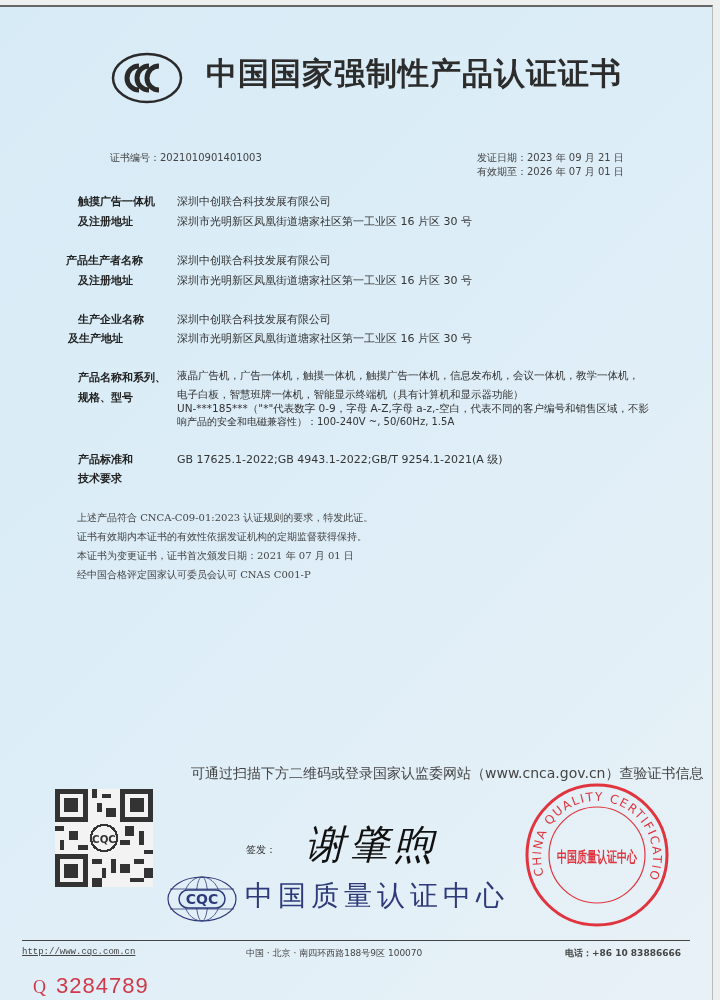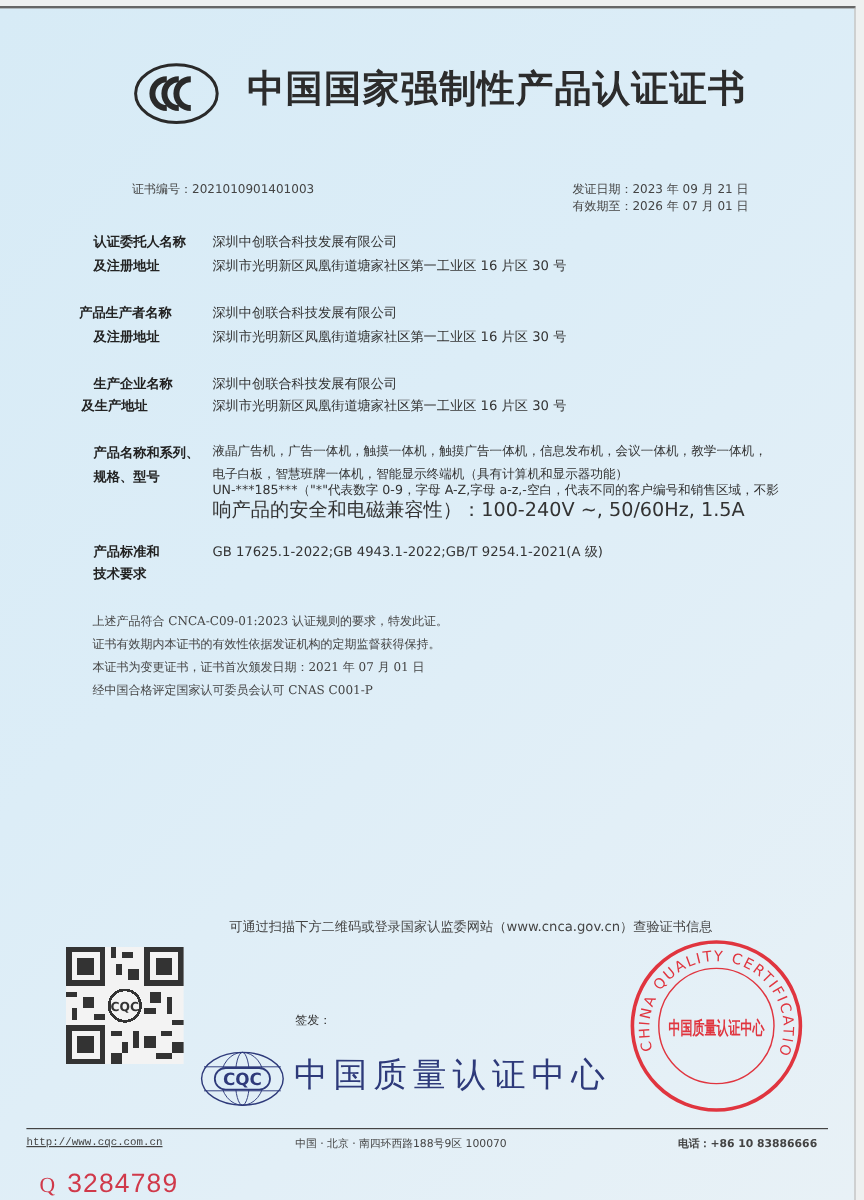--- a/index.html
+++ b/index.html
@@ -16,21 +16,21 @@
     border-right:1px solid #bbb;
   }
   .abs { position:absolute; }
   
   .ccc-logo { left:111px; top:45px; width:72px; height:52px; }
   .title { left:206px; top:46px; font-size:31px; font-weight:bold; color:#2c2c2c; letter-spacing:1px; font-family:"DejaVu Sans", sans-serif; }
   .meta { font-size:10px; color:#444; font-family:"DejaVu Sans", sans-serif; }
   .row-label { font-size:11px; font-weight:bold; color:#222; }
   .row-value { font-size:11px; color:#333; }
   .para { font-size:10px; color:#444; font-family:"DejaVu Serif", serif;text-align:center; }
-  .note { font-size:11px; color:#444; }
+  .note { font-size:14px; color:#444; }
   .divider { left:22px; top:933px; width:668px; height:1px; background:#444; }
   .footer { font-size:9px; color:#444; font-family:"Liberation Mono", monospace; }
   .serial { left:33px; top:966px; color:#d0394a; font-family:"Liberation Sans", sans-serif; }
   .serial .q { font-family:"Liberation Serif", serif; font-size:18px; margin-right:10px; }
   .serial .num { font-size:22px; letter-spacing:1px; }
   .qr { left:55px; top:782px; width:98px; height:98px; }
   .sign-label { left:246px; top:836px; font-size:10px; color:#333; font-family:"DejaVu Serif", serif; }
   .signature { left:305px; top:810px; font-size:40px; color:#111; font-family:"DejaVu Serif", serif; font-style:italic; letter-spacing:4px; }
   .cqc-logo { left:165px; top:868px; width:75px; height:48px; }
   .cqc-name { left:245px; top:870px; font-size:28px; color:#2e3a7a; letter-spacing:5px; font-family:"DejaVu Sans", sans-serif; }
@@ -52,41 +52,41 @@
   <div class="abs meta" style="left:110px; top:144px;">
     <span>证书编号：</span><span>2021010901401003</span>
   </div>
   <div class="abs meta" style="left:477px; top:144px;">
     <span>发证日期：</span><span>2023 年 09 月 21 日</span>
   </div>
   <div class="abs meta" style="left:477px; top:158px;">
     <span>有效期至：</span><span>2026 年 07 月 01 日</span>
   </div>
 
-  <div class="abs row-label" style="left:78px; top:187px;">认证委托人名称</div>
+  <div class="abs row-label" style="left:78px; top:187px;">触摸广告一体机</div>
   <div class="abs row-label" style="left:78px; top:207px;">及注册地址</div>
   <div class="abs row-value" style="left:177px; top:187px;">深圳中创联合科技发展有限公司</div>
   <div class="abs row-value" style="left:177px; top:207px;">深圳市光明新区凤凰街道塘家社区第一工业区 16 片区 30 号</div>
 
   <div class="abs row-label" style="left:66px; top:246px;">产品生产者名称</div>
   <div class="abs row-label" style="left:78px; top:266px;">及注册地址</div>
   <div class="abs row-value" style="left:177px; top:246px;">深圳中创联合科技发展有限公司</div>
   <div class="abs row-value" style="left:177px; top:266px;">深圳市光明新区凤凰街道塘家社区第一工业区 16 片区 30 号</div>
 
   <div class="abs row-label" style="left:78px; top:305px;">生产企业名称</div>
   <div class="abs row-label" style="left:68px; top:324px;">及生产地址</div>
   <div class="abs row-value" style="left:177px; top:305px;">深圳中创联合科技发展有限公司</div>
   <div class="abs row-value" style="left:177px; top:324px;">深圳市光明新区凤凰街道塘家社区第一工业区 16 片区 30 号</div>
 
   <div class="abs row-label" style="left:78px; top:363px;">产品名称和系列、</div>
   <div class="abs row-label" style="left:78px; top:383px;">规格、型号</div>
   <div class="abs row-value" style="left:177px; top:381px; font-size:10.5px;">电子白板，智慧班牌一体机，智能显示终端机（具有计算机和显示器功能）</div>
   <div class="abs row-value" style="left:177px; top:362px; font-size:10.5px;">液晶广告机，广告一体机，触摸一体机，触摸广告一体机，信息发布机，会议一体机，教学一体机，</div>
   <div class="abs row-value" style="left:177px; top:395px; font-size:10.5px;">UN-***185***（"*"代表数字 0-9，字母 A-Z,字母 a-z,-空白，代表不同的客户编号和销售区域，不影</div>
-  <div class="abs row-value" style="left:177px; top:408px; font-size:16px;">响产品的安全和电磁兼容性）：100-240V ~, 50/60Hz, 1.5A</div>
+  <div class="abs row-value" style="left:177px; top:408px; font-size:10px;">响产品的安全和电磁兼容性）：100-240V ~, 50/60Hz, 1.5A</div>
 
   <div class="abs row-label" style="left:78px; top:445px;">产品标准和</div>
   <div class="abs row-label" style="left:78px; top:464px;">技术要求</div>
   <div class="abs row-value" style="left:177px; top:445px;">GB 17625.1-2022;GB 4943.1-2022;GB/T 9254.1-2021(A 级)</div>
 
   <div class="abs para" style="left:77px; top:504px;">上述产品符合 CNCA-C09-01:2023 认证规则的要求，特发此证。</div>
   <div class="abs para" style="left:77px; top:523px;">证书有效期内本证书的有效性依据发证机构的定期监督获得保持。</div>
   <div class="abs para" style="left:77px; top:542px;">本证书为变更证书，证书首次颁发日期：2021 年 07 月 01 日</div>
   <div class="abs para" style="left:77px; top:561px;">经中国合格评定国家认可委员会认可 CNAS C001-P</div>
 
@@ -123,20 +123,21 @@
       <rect x="17" y="15" width="2" height="1"></rect>
         <rect x="16" y="19" width="3" height="1"></rect>
         <rect x="8" y="19" width="2" height="2"></rect>
         <rect x="19" y="17" width="2" height="2"></rect>
     </g>
     <circle cx="10.5" cy="10.5" r="2.8" fill="#f3f3f3" stroke="#333" stroke-width="0.5"></circle>
     <text x="10.5" y="11.5" font-size="2.2" text-anchor="middle" fill="#333" font-family="DejaVu Sans, sans-serif" font-weight="bold">CQC</text>
   </svg>
 
   <div class="abs sign-label">签发：</div>
+  <div class="abs signature">谢肇煦</div>
 
   <svg class="abs cqc-logo" viewBox="0 0 75 48">
     <ellipse cx="37" cy="24" rx="34" ry="22" fill="none" stroke="#2e3a7a" stroke-width="1.2"></ellipse>
     <ellipse cx="37" cy="24" rx="18" ry="22" fill="none" stroke="#2e3a7a" stroke-width="0.8"></ellipse>
     <ellipse cx="37" cy="24" rx="6" ry="22" fill="none" stroke="#2e3a7a" stroke-width="0.8"></ellipse>
     <line x1="5" y1="14" x2="69" y2="14" stroke="#2e3a7a" stroke-width="0.8"></line>
     <line x1="5" y1="34" x2="69" y2="34" stroke="#2e3a7a" stroke-width="0.8"></line>
     <rect x="14" y="15" width="46" height="18" rx="9" fill="#dcedf7" stroke="#2e3a7a" stroke-width="1.5"></rect>
     <text x="37" y="29" font-size="14" text-anchor="middle" fill="#2e3a7a" font-family="DejaVu Sans, sans-serif" font-weight="bold">CQC</text>
   </svg>

